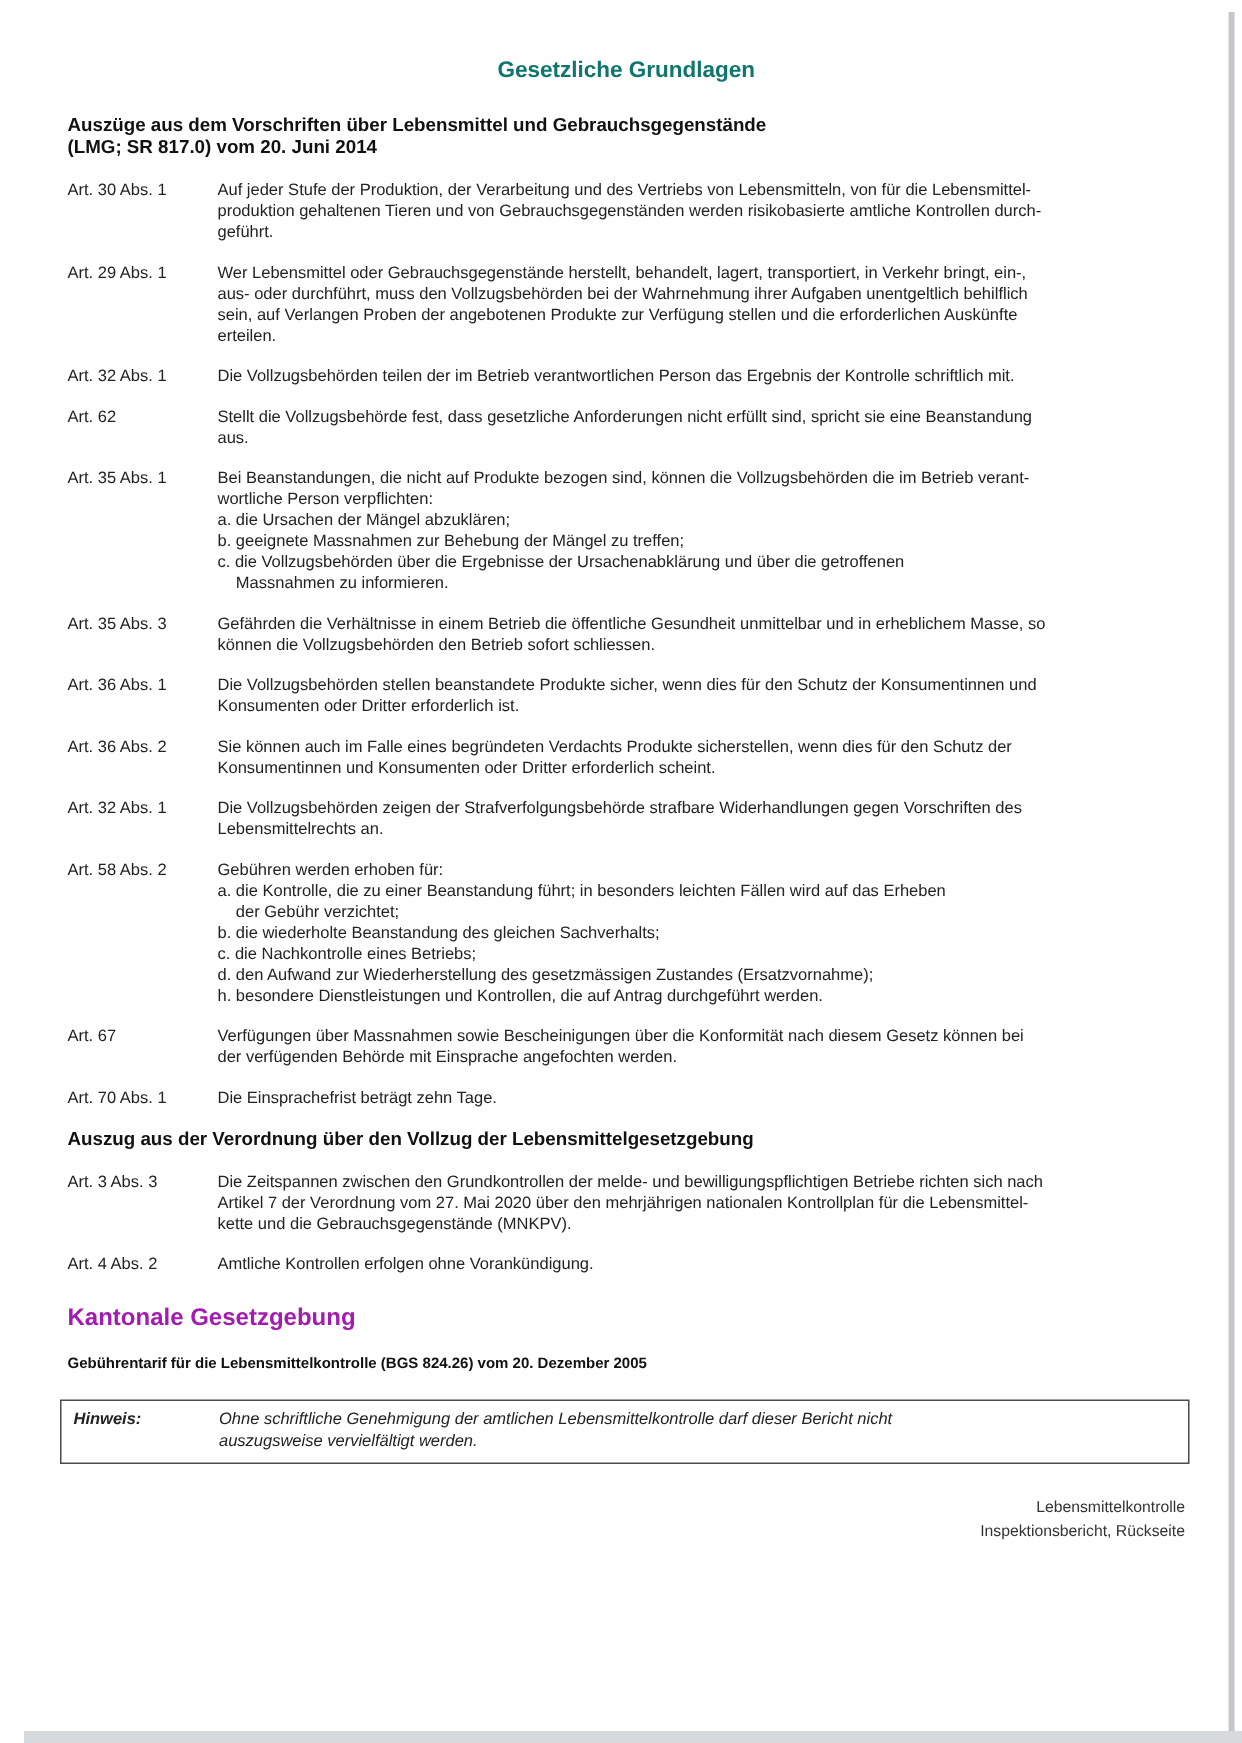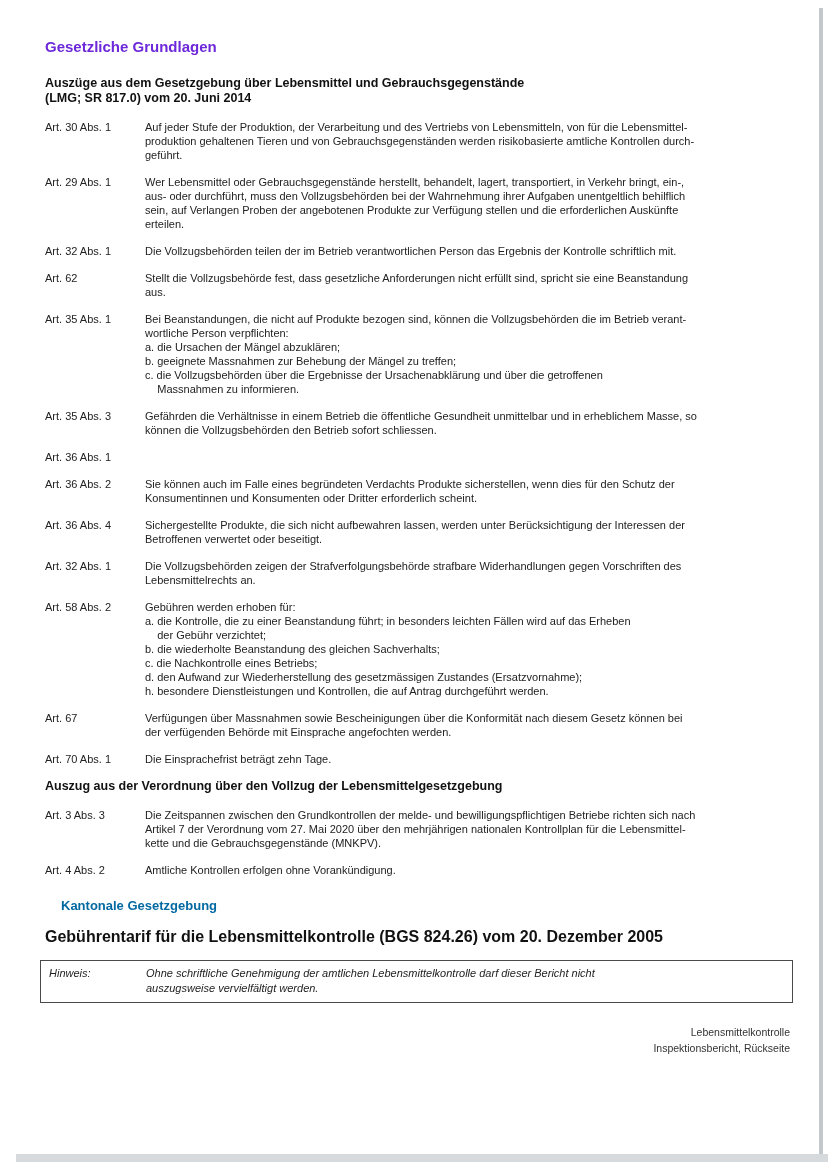--- a/index.html
+++ b/index.html
@@ -36,23 +36,24 @@
   }
   .content {
     position: absolute;
     top: 38px;
     left: 45px;
     right: 38px;
   }
   .doc-title {
     font-size: 15px;
     font-weight: bold;
-    color: #6d28d9;
+    color: #0f766e;
     margin: 0 0 20px 0;
     line-height: 18px;
+    text-align: center;
   }
   .sec-heading {
     font-size: 12.5px;
     font-weight: bold;
     color: #111;
     line-height: 15px;
     margin: 0 0 14px 0;
   }
   .art {
     display: flex;
@@ -62,48 +63,48 @@
   }
   .art .ref {
     width: 100px;
     flex-shrink: 0;
   }
   .art .txt {
     flex: 1;
     white-space: pre-wrap;
   }
   .kantonal-heading {
-    font-size: 13px;
-    font-weight: bold;
-    color: #0369a1;
-    margin: 21px 0 0 16px;
+    font-size: 16px;
+    font-weight: bold;
+    color: #a21caf;
+    margin: 21px 0 0 0;
     line-height: 16px;
   }
   .tarif-heading {
-    font-size: 16px;
+    font-size: 10px;
     font-weight: bold;
     color: #111;
     margin: 16px 0 0 0;
     line-height: 14px;
   }
   .notice-box {
     margin-top: 16px;
     margin-left: -5px;
     margin-right: -3px;
     border: 1.5px solid #4a4a4a;
     padding: 5px 8px 6px 8px;
     display: flex;
     font-size: 11px;
     line-height: 15px;
     background: #fff;
   }
   .notice-box .nlabel {
     width: 97px;
     flex-shrink: 0;
-    font-weight: normal;
+    font-weight: bold;
     font-style: italic;
   }
   .notice-box .ntext {
     flex: 1;
     font-style: italic;
     white-space: pre-wrap;
   }
   .footer {
     margin-top: 21px;
     font-size: 10.5px;
@@ -114,21 +115,21 @@
 </style>
 </head>
 <body>
 
 <div class="page">
   <div class="content">
 
     <h1 class="doc-title">Gesetzliche Grundlagen</h1>
 
     <div class="sec-heading">
-      <div>Auszüge aus dem Gesetzgebung über Lebensmittel und Gebrauchsgegenstände</div>
+      <div>Auszüge aus dem Vorschriften über Lebensmittel und Gebrauchsgegenstände</div>
       <div>(LMG; SR 817.0) vom 20. Juni 2014</div>
     </div>
 
     <div class="art">
       <div class="ref">Art. 30 Abs. 1</div>
       <div class="txt">Auf jeder Stufe der Produktion, der Verarbeitung und des Vertriebs von Lebensmitteln, von für die Lebensmittel-
 produktion gehaltenen Tieren und von Gebrauchsgegenständen werden risikobasierte amtliche Kontrollen durch-
 geführt.</div>
     </div>
     <div class="art">
@@ -156,30 +157,27 @@
 c. die Vollzugsbehörden über die Ergebnisse der Ursachenabklärung und über die getroffenen
     Massnahmen zu informieren.</div>
     </div>
     <div class="art">
       <div class="ref">Art. 35 Abs. 3</div>
       <div class="txt">Gefährden die Verhältnisse in einem Betrieb die öffentliche Gesundheit unmittelbar und in erheblichem Masse, so
 können die Vollzugsbehörden den Betrieb sofort schliessen.</div>
     </div>
     <div class="art">
       <div class="ref">Art. 36 Abs. 1</div>
+      <div class="txt">Die Vollzugsbehörden stellen beanstandete Produkte sicher, wenn dies für den Schutz der Konsumentinnen und
+Konsumenten oder Dritter erforderlich ist.</div>
     </div>
     <div class="art">
       <div class="ref">Art. 36 Abs. 2</div>
       <div class="txt">Sie können auch im Falle eines begründeten Verdachts Produkte sicherstellen, wenn dies für den Schutz der
 Konsumentinnen und Konsumenten oder Dritter erforderlich scheint.</div>
-    </div>
-    <div class="art">
-      <div class="ref">Art. 36 Abs. 4</div>
-      <div class="txt">Sichergestellte Produkte, die sich nicht aufbewahren lassen, werden unter Berücksichtigung der Interessen der
-Betroffenen verwertet oder beseitigt.</div>
     </div>
     <div class="art">
       <div class="ref">Art. 32 Abs. 1</div>
       <div class="txt">Die Vollzugsbehörden zeigen der Strafverfolgungsbehörde strafbare Widerhandlungen gegen Vorschriften des
 Lebensmittelrechts an.</div>
     </div>
     <div class="art">
       <div class="ref">Art. 58 Abs. 2</div>
       <div class="txt">Gebühren werden erhoben für:
 a. die Kontrolle, die zu einer Beanstandung führt; in besonders leichten Fällen wird auf das Erheben

